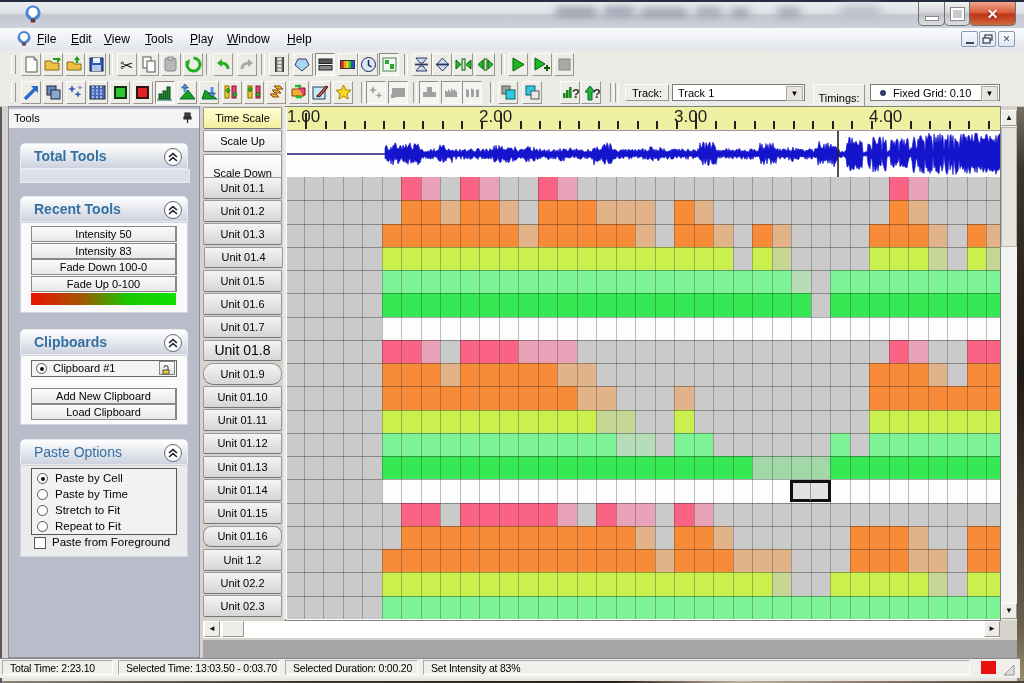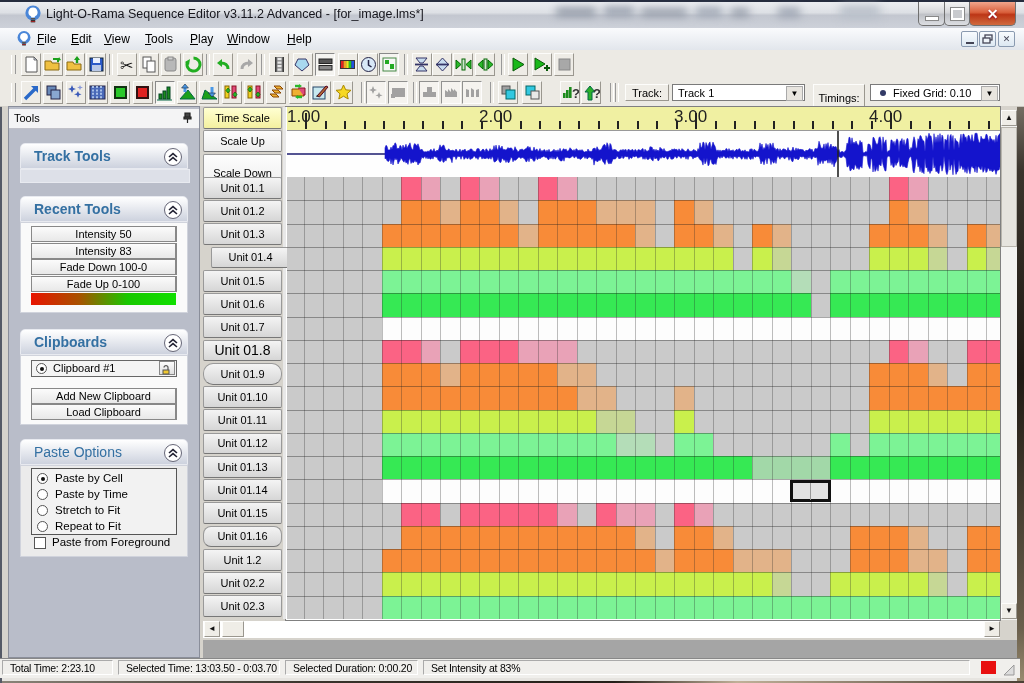--- a/index.html
+++ b/index.html
@@ -11,21 +11,20 @@
 <div style="position:absolute;left:0;top:0;width:2px;height:683px;background:#555a66"></div>
 <div style="position:absolute;left:0;top:0;width:1024px;height:28px;background:linear-gradient(#eef0f3,#dde0e5 45%,#c3c7d0 55%,#cdd1d9);border-bottom:1px solid #98a0ac">
     <div style="position:absolute;left:0;top:0;width:100%;height:2px;background:#252c3e"></div>
     <div style="position:absolute;left:24px;top:5px"><svg width="18" height="19" viewBox="0 0 18 19">
         <circle cx="9" cy="8" r="7.6" fill="#4a86d8"></circle>
         <path d="M9 2.6a4.6 4.6 0 0 1 2.4 8.5c-.5.4-.8.9-.8 1.5H7.4c0-.6-.3-1.1-.8-1.5A4.6 4.6 0 0 1 9 2.6z" fill="#fff"></path>
         <rect x="6.8" y="13" width="4.4" height="1.6" fill="#555"></rect>
         <rect x="6.8" y="15" width="4.4" height="2.4" fill="#333"></rect>
         <rect x="6.8" y="16" width="4.4" height="0.7" fill="#d02020"></rect>
       </svg></div>
-    <div style="position:absolute;left:46px;top:7px;font-size:12.5px;color:#15151c;white-space:nowrap">Light-O-Rama Sequence Editor v3.11.2 Advanced - [for_image.lms*]</div>
     <div style="position:absolute;left:556px;top:5px;width:250px;height:15px;filter:blur(4px);">
       <div style="position:absolute;left:0;top:3px;width:40px;height:8px;background:#8a92a0"></div>
       <div style="position:absolute;left:48px;top:2px;width:30px;height:9px;background:#959dab"></div>
       <div style="position:absolute;left:85px;top:4px;width:46px;height:7px;background:#8a92a0"></div>
       <div style="position:absolute;left:140px;top:3px;width:26px;height:8px;background:#97a0ae"></div>
       <div style="position:absolute;left:175px;top:4px;width:18px;height:7px;background:#8a92a0"></div>
       <div style="position:absolute;left:222px;top:3px;width:22px;height:9px;background:#9aa2b0"></div>
     </div>
     <div style="position:absolute;left:840px;top:6px;width:40px;height:12px;filter:blur(5px);background:#b8bfc9"></div>
     <div style="position:absolute;left:918px;top:2px;width:27px;height:24px;background:linear-gradient(#f4f4f4,#d6d7da 45%,#bfc1c6 55%,#dcdee2);border:1px solid #707070;border-top:none;border-radius:0 0 5px 5px;box-sizing:border-box;display:flex;align-items:center;justify-content:center">
@@ -402,21 +401,21 @@
 <div style="position:absolute;left:285px;top:106px;width:716px;height:515px;background:#fff;border:1px solid #808080;box-sizing:border-box"></div>
 <div style="position:absolute;left:283px;top:107px;width:3px;height:512px;background:#e8e8e8"></div>
 <div style="position:absolute;left:8px;top:106px;width:192px;height:552px;background:#b9bdc9;border:1px solid #8a8e9a;box-sizing:border-box"></div>
 <div style="position:absolute;left:9px;top:109px;width:190px;height:19px;background:#f4f4f5;border-bottom:1px solid #c0c0c8;font-size:11px;color:#000">
     <span style="position:absolute;left:5px;top:3px">Tools</span>
     <svg width="12" height="12" viewBox="0 0 12 12" style="position:absolute;right:5px;top:3px">
       <path d="M3 1h5v4H3zM2 5h7v2H2zM5.5 7v4" stroke="#222" fill="#444" stroke-width="1.2"></path>
     </svg>
   </div>
 <div style="position:absolute;left:20px;top:143px;width:168px;height:26px;background:linear-gradient(#ffffff,#cdd2de);border-radius:5px 5px 0 0;border:1px solid #e8eaf0;box-sizing:border-box">
-    <div style="position:absolute;left:13px;top:4px;font-weight:bold;font-size:14px;color:#3470a2">Track Tools</div>
+    <div style="position:absolute;left:13px;top:4px;font-weight:bold;font-size:14px;color:#3470a2">Total Tools</div>
     <div style="position:absolute;left:143px;top:4px;width:18px;height:18px;border-radius:50%;background:#fff;border:1px solid #667;box-sizing:border-box;"><svg width="16" height="16" viewBox="0 0 16 16">
         <path d="M4 8l4-3.4L12 8M4 12l4-3.4 4 3.4" fill="none" stroke="#223" stroke-width="1.6"></path>
       </svg></div>
   </div>
 <div style="position:absolute;left:20px;top:169px;width:168px;height:12px;background:#dde0e8;border:1px solid #e8eaf0"></div>
 <div style="position:absolute;left:20px;top:196px;width:168px;height:26px;background:linear-gradient(#ffffff,#cdd2de);border-radius:5px 5px 0 0;border:1px solid #e8eaf0;box-sizing:border-box">
     <div style="position:absolute;left:13px;top:4px;font-weight:bold;font-size:14px;color:#3470a2">Recent Tools</div>
     <div style="position:absolute;left:143px;top:4px;width:18px;height:18px;border-radius:50%;background:#fff;border:1px solid #667;box-sizing:border-box;"><svg width="16" height="16" viewBox="0 0 16 16">
         <path d="M4 8l4-3.4L12 8M4 12l4-3.4 4 3.4" fill="none" stroke="#223" stroke-width="1.6"></path>
       </svg></div>
@@ -464,21 +463,21 @@
 <span style="position:absolute;left:37px;top:521px;width:11px;height:11px;border-radius:50%;background:#fff;border:1px solid #555;box-sizing:border-box"></span>
 <div style="position:absolute;left:55px;top:520px;font-size:11.5px">Repeat to Fit</div>
 <span style="position:absolute;left:34px;top:537px;width:12px;height:12px;background:#fff;border:1px solid #555;box-sizing:border-box"></span>
 <div style="position:absolute;left:52px;top:536px;font-size:11.5px">Paste from Foreground</div>
 <div style="position:absolute;left:203px;top:107.0px;width:79px;height:21.8px;background:linear-gradient(#ffffd2,#f4f0a0);border:1px solid #999;border-bottom-color:#777;border-radius:2px;box-sizing:border-box;display:flex;align-items:center;justify-content:center;font-size:11px;color:#000">Time Scale</div>
 <div style="position:absolute;left:203px;top:130.2px;width:79px;height:21.8px;background:linear-gradient(#fdfdfd,#ececec);border:1px solid #999;border-bottom-color:#777;border-radius:2px;box-sizing:border-box;display:flex;align-items:center;justify-content:center;font-size:11px;color:#000">Scale Up</div>
 <div style="position:absolute;left:203px;top:153.5px;width:79px;height:39px;background:linear-gradient(#fdfdfd,#ececec);border:1px solid #999;border-bottom-color:#777;border-radius:2px;box-sizing:border-box;display:flex;align-items:center;justify-content:center;font-size:11px;color:#000">Scale Down</div>
 <div style="position:absolute;left:203px;top:176.8px;width:79px;height:21.8px;background:linear-gradient(#f4f4f4,#d6d6d6);border:1px solid #999;border-bottom-color:#777;border-radius:2px;box-sizing:border-box;display:flex;align-items:center;justify-content:center;font-size:11px;color:#000">Unit 01.1</div>
 <div style="position:absolute;left:203px;top:200.0px;width:79px;height:21.8px;background:linear-gradient(#f4f4f4,#d6d6d6);border:1px solid #999;border-bottom-color:#777;border-radius:2px;box-sizing:border-box;display:flex;align-items:center;justify-content:center;font-size:11px;color:#000">Unit 01.2</div>
 <div style="position:absolute;left:203px;top:223.2px;width:79px;height:21.8px;background:linear-gradient(#f4f4f4,#d6d6d6);border:1px solid #999;border-bottom-color:#777;border-radius:2px;box-sizing:border-box;display:flex;align-items:center;justify-content:center;font-size:11px;color:#000">Unit 01.3</div>
-<div style="position:absolute;left:211px;top:246.5px;width:79px;height:21.8px;background:linear-gradient(#f4f4f4,#d6d6d6);border:1px solid #999;border-bottom-color:#777;border-radius:2px;box-sizing:border-box;display:flex;align-items:center;justify-content:center;font-size:11px;color:#000">Unit 01.4</div>
+<div style="position:absolute;left:204px;top:246.5px;width:79px;height:21.8px;background:linear-gradient(#f4f4f4,#d6d6d6);border:1px solid #999;border-bottom-color:#777;border-radius:2px;box-sizing:border-box;display:flex;align-items:center;justify-content:center;font-size:11px;color:#000">Unit 01.4</div>
 <div style="position:absolute;left:203px;top:269.8px;width:79px;height:21.8px;background:linear-gradient(#f4f4f4,#d6d6d6);border:1px solid #999;border-bottom-color:#777;border-radius:2px;box-sizing:border-box;display:flex;align-items:center;justify-content:center;font-size:11px;color:#000">Unit 01.5</div>
 <div style="position:absolute;left:203px;top:293.0px;width:79px;height:21.8px;background:linear-gradient(#f4f4f4,#d6d6d6);border:1px solid #999;border-bottom-color:#777;border-radius:2px;box-sizing:border-box;display:flex;align-items:center;justify-content:center;font-size:11px;color:#000">Unit 01.6</div>
 <div style="position:absolute;left:203px;top:316.2px;width:79px;height:21.8px;background:linear-gradient(#f4f4f4,#d6d6d6);border:1px solid #999;border-bottom-color:#777;border-radius:2px;box-sizing:border-box;display:flex;align-items:center;justify-content:center;font-size:11px;color:#000">Unit 01.7</div>
 <div style="position:absolute;left:203px;top:339.5px;width:79px;height:21.8px;background:linear-gradient(#f4f4f4,#d6d6d6);border:1px solid #999;border-bottom-color:#777;border-radius:2px;box-sizing:border-box;display:flex;align-items:center;justify-content:center;font-size:14px;color:#000">Unit 01.8</div>
 <div style="position:absolute;left:203px;top:362.8px;width:79px;height:21.8px;background:linear-gradient(#f4f4f4,#d6d6d6);border:1px solid #999;border-bottom-color:#777;border-radius:10px;box-sizing:border-box;display:flex;align-items:center;justify-content:center;font-size:11px;color:#000">Unit 01.9</div>
 <div style="position:absolute;left:203px;top:386.0px;width:79px;height:21.8px;background:linear-gradient(#f4f4f4,#d6d6d6);border:1px solid #999;border-bottom-color:#777;border-radius:2px;box-sizing:border-box;display:flex;align-items:center;justify-content:center;font-size:11px;color:#000">Unit 01.10</div>
 <div style="position:absolute;left:203px;top:409.2px;width:79px;height:21.8px;background:linear-gradient(#f4f4f4,#d6d6d6);border:1px solid #999;border-bottom-color:#777;border-radius:2px;box-sizing:border-box;display:flex;align-items:center;justify-content:center;font-size:11px;color:#000">Unit 01.11</div>
 <div style="position:absolute;left:203px;top:432.5px;width:79px;height:21.8px;background:linear-gradient(#f4f4f4,#d6d6d6);border:1px solid #999;border-bottom-color:#777;border-radius:2px;box-sizing:border-box;display:flex;align-items:center;justify-content:center;font-size:11px;color:#000">Unit 01.12</div>
 <div style="position:absolute;left:203px;top:455.8px;width:79px;height:21.8px;background:linear-gradient(#f4f4f4,#d6d6d6);border:1px solid #999;border-bottom-color:#777;border-radius:2px;box-sizing:border-box;display:flex;align-items:center;justify-content:center;font-size:11px;color:#000">Unit 01.13</div>
 <div style="position:absolute;left:203px;top:479.0px;width:79px;height:21.8px;background:linear-gradient(#f4f4f4,#d6d6d6);border:1px solid #999;border-bottom-color:#777;border-radius:2px;box-sizing:border-box;display:flex;align-items:center;justify-content:center;font-size:11px;color:#000">Unit 01.14</div>

